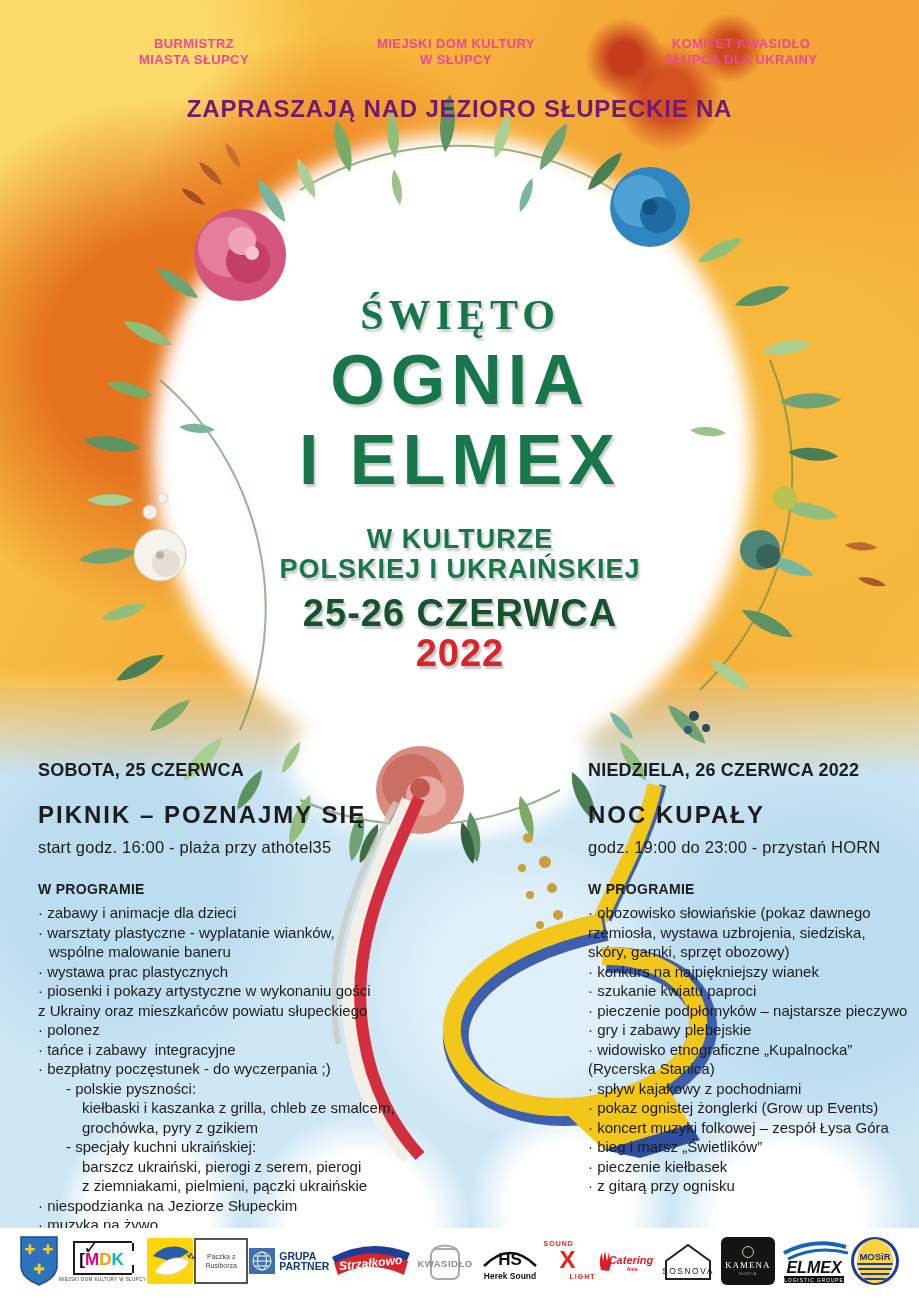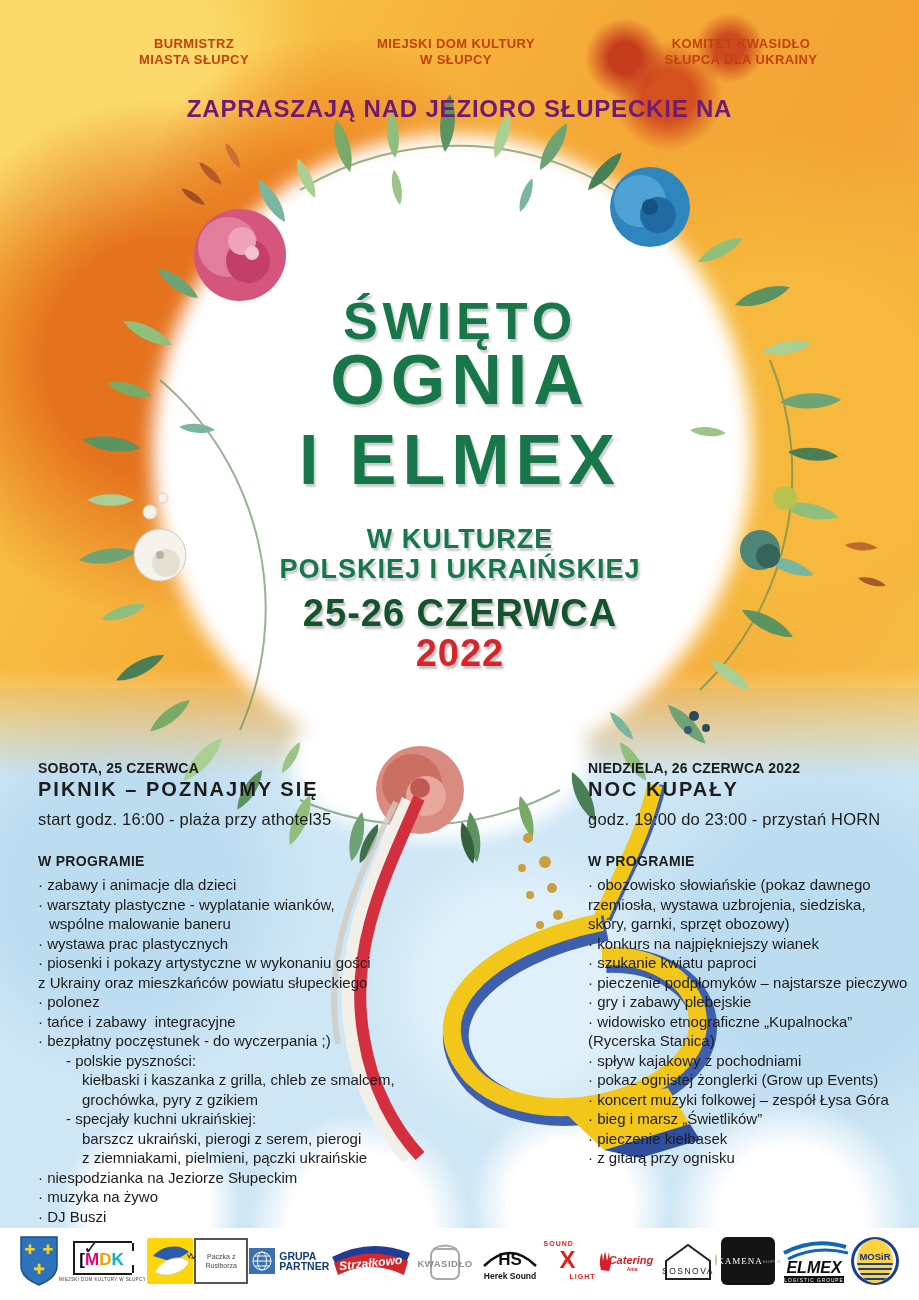--- a/index.html
+++ b/index.html
@@ -23,41 +23,41 @@
       radial-gradient(circle 35px at 730px 48px,#cc4a1e 0 14px,rgba(204,74,30,0) 35px),
       radial-gradient(circle 260px at 18% 46%,#e5731d 0 120px,rgba(229,115,29,0) 260px),
       radial-gradient(circle 200px at 36% 30%,#ef8c26 0 90px,rgba(239,140,38,0) 200px),
       radial-gradient(circle 300px at 85% 55%,#f6b83d 0 160px,rgba(246,184,61,0) 300px),
       radial-gradient(circle 250px at 8% 8%,#fbd96a 0 140px,rgba(251,217,106,0) 250px),
       linear-gradient(118deg,#f9d04a 0%,#f5ab38 45%,#f2a334 70%,#f6c04b 100%);
     -webkit-mask-image:linear-gradient(#000 0 668px,rgba(0,0,0,0) 775px);
     mask-image:linear-gradient(#000 0 668px,rgba(0,0,0,0) 775px);}
   .art{position:absolute;left:0;top:0;z-index:3;pointer-events:none;}
   
-  .org{position:absolute;top:36px;z-index:4;color:#c2410c;font-weight:800;font-size:13px;
+  .org{position:absolute;top:36px;z-index:4;color:#ec4899;font-weight:800;font-size:13px;
     line-height:16px;text-align:center;letter-spacing:.4px;}
   .org1{left:85px;width:218px;} .org2{left:345px;width:222px;} .org3{left:628px;width:226px;}
   .invite{position:absolute;top:95px;left:0;width:919px;z-index:4;text-align:center;
     color:#701a75;font-weight:800;font-size:24px;letter-spacing:.8px;}
   
   .ctr{position:absolute;left:60px;width:800px;z-index:4;text-align:center;font-weight:800;}
   .t-green{color:#17774a;text-shadow:2px 3px 2px rgba(110,110,110,.35);}
-  .t1{top:291px;font-size:52px;letter-spacing:5px;}
+  .t1{top:291px;font-size:42px;letter-spacing:5px;font-family:Liberation Serif, serif;}
   .t2{top:340px;font-size:70px;letter-spacing:6px;}
   .t3{top:420px;font-size:70px;letter-spacing:6px;}
   .sub1{top:524px;font-size:27px;letter-spacing:1px;}
   .sub2{top:554px;font-size:27px;letter-spacing:1px;}
   .d1{top:592px;font-size:38px;letter-spacing:1px;color:#14532d;text-shadow:2px 3px 2px rgba(110,110,110,.4);}
   .d2{top:632px;font-size:38px;letter-spacing:1px;color:#d6262c;text-shadow:2px 3px 2px rgba(110,110,110,.4);}
   
   .col{position:absolute;z-index:4;color:#1c1c1c;}
   .col-sat{left:38px;top:760px;width:470px;}
   .col-sun{left:588px;top:760px;width:320px;}
-  .day{font-size:14px;font-weight:800;letter-spacing:.2px;}
-  .ev{font-size:20px;font-weight:800;letter-spacing:2px;margin-top:2px;}
+  .day{font-size:18px;font-weight:800;letter-spacing:.2px;}
+  .ev{font-size:24px;font-weight:800;letter-spacing:2px;margin-top:20px;}
   .tm{font-size:16.5px;margin-top:9px;letter-spacing:.2px;}
   .prog-label{font-size:14px;font-weight:800;margin-top:24px;letter-spacing:.3px;}
   .plist{margin-top:6px;}
   .pl{font-size:15px;line-height:19.5px;white-space:pre;}
   .i1{padding-left:11px;} .i2{padding-left:28px;} .i3{padding-left:44px;}
   
   .sponsors{position:absolute;left:0;top:1228px;width:919px;height:66px;z-index:5;background:#fff;
     display:flex;align-items:center;justify-content:space-between;padding:0 20px;box-sizing:border-box;}
   .logo{display:flex;flex-direction:column;align-items:center;justify-content:center;}
   .mdk-box{position:relative;border:2px solid #1a1a1a;border-right:none;height:30px;padding:0 8px 0 4px;
@@ -72,21 +72,21 @@
   .paczka .curl{position:absolute;left:-9px;top:12px;font-size:11px;color:#333;transform:rotate(-40deg);}
   .gp{display:flex;align-items:center;gap:4px;}
   .gp-txt{font-size:10.5px;font-weight:800;color:#123a7a;line-height:10px;}
   .sx{width:54px;height:46px;position:relative;color:#e2231a;font-weight:800;}
   .sx .s1{position:absolute;left:2px;top:2px;font-size:7px;letter-spacing:1px;}
   .sx .s2{position:absolute;left:18px;top:8px;font-size:24px;font-weight:900;}
   .sx .s3{position:absolute;right:0;bottom:4px;font-size:7px;letter-spacing:1px;}
   .cat{position:relative;width:58px;height:46px;color:#d61f26;}
   .cat-txt{position:absolute;left:12px;top:16px;font-size:11px;font-weight:800;font-style:italic;}
   .cat-sub{position:absolute;left:30px;top:28px;font-size:5px;font-weight:700;}
-  .kam{width:54px;height:48px;background:#141414;border-radius:6px;display:flex;flex-direction:row;
+  .kam{width:54px;height:48px;background:#141414;border-radius:6px;display:flex;flex-direction:column;
     align-items:center;justify-content:center;color:#fff;}
   .kam-ring{width:10px;height:10px;border:1.5px solid #cfc6a6;border-radius:50%;margin-bottom:2px;}
   .kam-txt{font-family:"Liberation Serif",serif;font-size:9px;letter-spacing:1px;}
   .kam-sub{font-size:3.5px;color:#b9b09a;margin-top:1.5px;letter-spacing:.6px;}
   .mosir{width:48px;height:48px;border-radius:50%;background:#1a3f8f;display:flex;align-items:center;justify-content:center;}
   .mosir-in{width:42px;height:42px;border-radius:50%;background:#fff;display:flex;align-items:center;justify-content:center;}
   .mosir-core{position:relative;width:36px;height:44px;border-radius:50%;overflow:hidden;background:#ffd23f;}
   .mosir-core:after{content:"";position:absolute;left:0;bottom:0;width:100%;height:45%;
     background:repeating-linear-gradient(180deg,#1a3f8f 0 2px,#ffd23f 2px 5px);}
   .mosir-txt{position:absolute;left:0;top:12px;width:100%;text-align:center;font-size:9.5px;font-weight:900;

